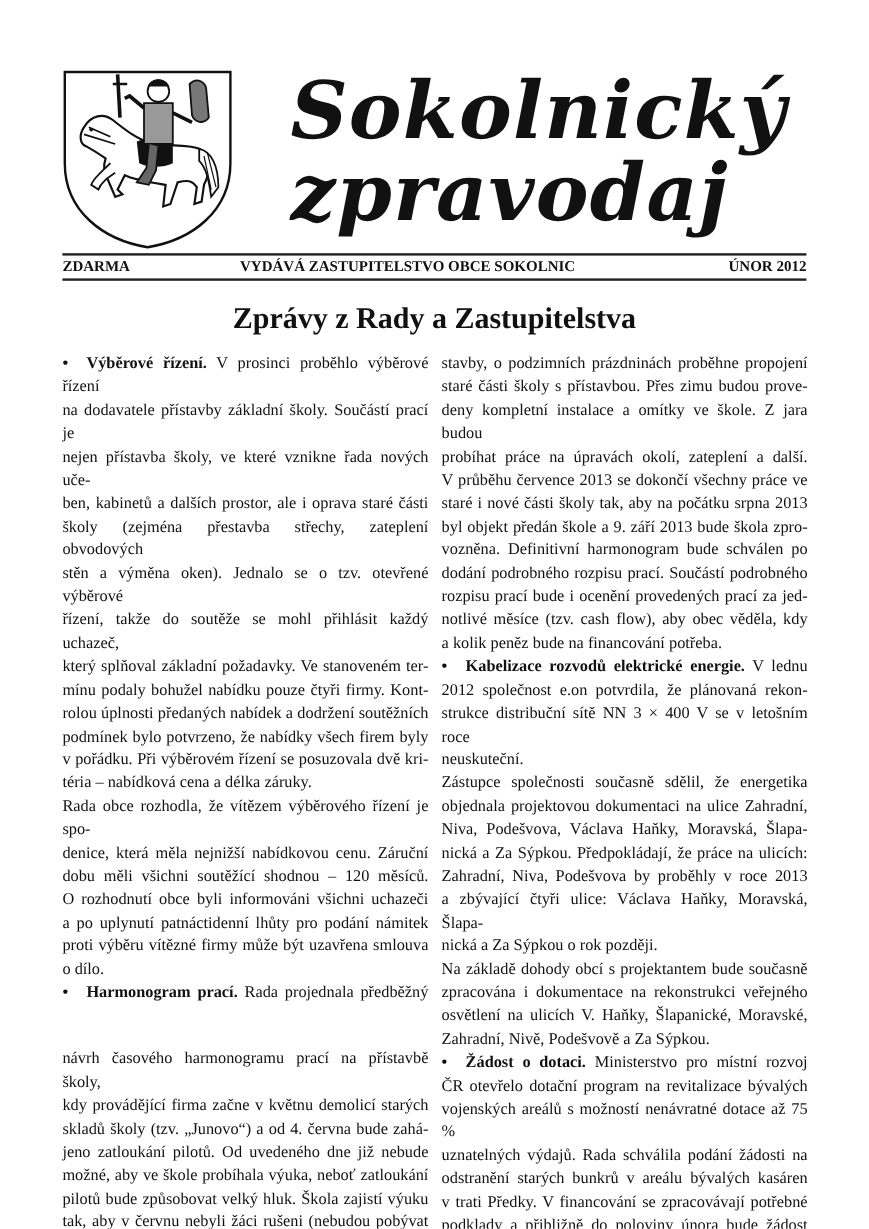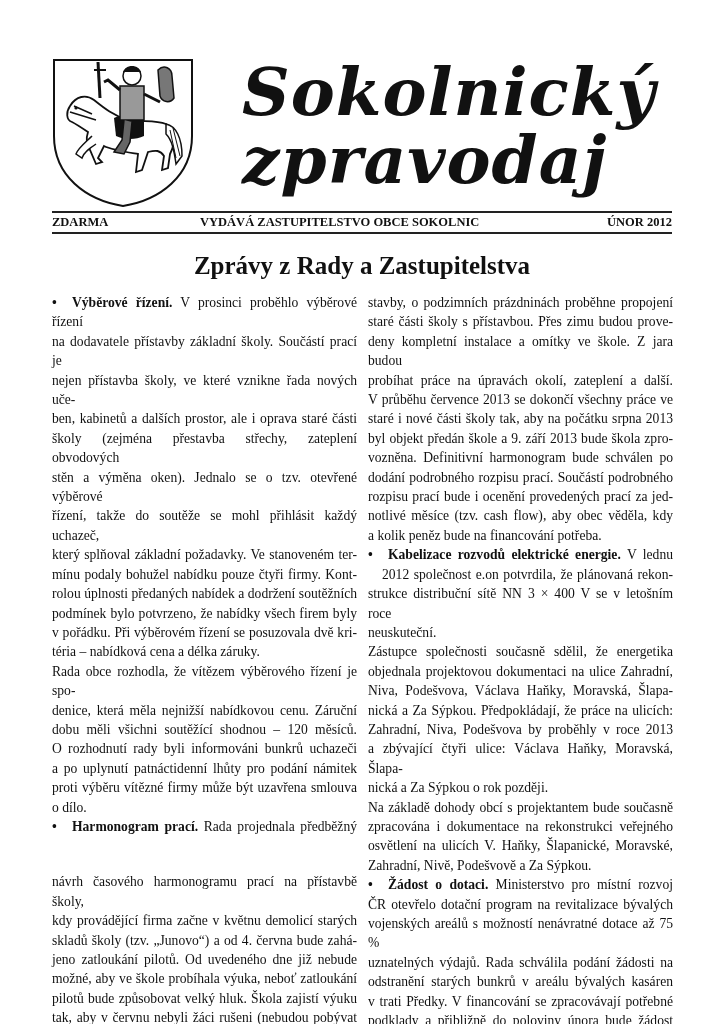--- a/index.html
+++ b/index.html
@@ -98,21 +98,21 @@
     <span class="line" style="white-space: normal; text-align-last: justify;">který splňoval základní požadavky. Ve stanoveném ter-</span>
     <span class="line" style="white-space: normal; text-align-last: justify;">mínu podaly bohužel nabídku pouze čtyři firmy. Kont-</span>
     <span class="line" style="white-space: normal; text-align-last: justify;">rolou úplnosti předaných nabídek a dodržení soutěžních</span>
     <span class="line" style="white-space: normal; text-align-last: justify;">podmínek bylo potvrzeno, že nabídky všech firem byly</span>
     <span class="line" style="white-space: normal; text-align-last: justify;">v pořádku. Při výběrovém řízení se posuzovala dvě kri-</span>
     <span class="line last">téria – nabídková cena a délka záruky.</span>
 
     <span class="line" style="white-space: normal; text-align-last: justify;">Rada obce rozhodla, že vítězem výběrového řízení je spo-</span>
     <span class="line" style="white-space: normal; text-align-last: justify;">denice, která měla nejnižší nabídkovou cenu. Záruční</span>
     <span class="line" style="white-space: normal; text-align-last: justify;">dobu měli všichni soutěžící shodnou – 120 měsíců.</span>
-    <span class="line" style="white-space: normal; text-align-last: justify;">O rozhodnutí rady byli informováni bunkrů uchazeči</span>
+    <span class="line" style="white-space: normal; text-align-last: justify;">O rozhodnutí obce byli informováni všichni uchazeči</span>
     <span class="line" style="white-space: normal; text-align-last: justify;">a po uplynutí patnáctidenní lhůty pro podání námitek</span>
     <span class="line" style="white-space: normal; text-align-last: justify;">proti výběru vítězné firmy může být uzavřena smlouva</span>
     <span class="line last">o dílo.</span>
 
     <span class="line" style="white-space: normal; text-align-last: justify;"><span class="bullet">•</span><b>Harmonogram prací.</b><span> Rada projednala předběžný</span></span>
     <span class="line" style="white-space: normal; text-align-last: justify; margin-top: 36px;">návrh časového harmonogramu prací na přístavbě školy,</span>
     <span class="line" style="white-space: normal; text-align-last: justify;">kdy provádějící firma začne v květnu demolicí starých</span>
     <span class="line" style="white-space: normal; text-align-last: justify;">skladů školy (tzv. „Junovo“) a od 4. června bude zahá-</span>
     <span class="line" style="white-space: normal; text-align-last: justify;">jeno zatloukání pilotů. Od uvedeného dne již nebude</span>
     <span class="line" style="white-space: normal; text-align-last: justify;">možné, aby ve škole probíhala výuka, neboť zatloukání</span>
@@ -130,21 +130,21 @@
     <span class="line" style="white-space: normal; text-align-last: justify;">V průběhu července 2013 se dokončí všechny práce ve</span>
     <span class="line" style="white-space: normal; text-align-last: justify;">staré i nové části školy tak, aby na počátku srpna 2013</span>
     <span class="line" style="white-space: normal; text-align-last: justify;">byl objekt předán škole a 9. září 2013 bude škola zpro-</span>
     <span class="line" style="white-space: normal; text-align-last: justify;">vozněna. Definitivní harmonogram bude schválen po</span>
     <span class="line" style="white-space: normal; text-align-last: justify;">dodání podrobného rozpisu prací. Součástí podrobného</span>
     <span class="line" style="white-space: normal; text-align-last: justify;">rozpisu prací bude i ocenění provedených prací za jed-</span>
     <span class="line" style="white-space: normal; text-align-last: justify;">notlivé měsíce (tzv. cash flow), aby obec věděla, kdy</span>
     <span class="line last">a kolik peněz bude na financování potřeba.</span>
 
     <span class="line" style="white-space: normal; text-align-last: justify;"><span class="bullet">•</span><b>Kabelizace rozvodů elektrické energie.</b><span> V lednu</span></span>
-    <span class="line" style="white-space: normal; text-align-last: justify; margin-left: 14px;">2012 společnost e.on potvrdila, že plánovaná rekon-</span>
+    <span class="line" style="white-space: normal; text-align-last: justify;">2012 společnost e.on potvrdila, že plánovaná rekon-</span>
     <span class="line" style="white-space: normal; text-align-last: justify;">strukce distribuční sítě NN 3 × 400 V se v letošním roce</span>
     <span class="line last">neuskuteční.</span>
 
     <span class="line" style="white-space: normal; text-align-last: justify;">Zástupce společnosti současně sdělil, že energetika</span>
     <span class="line" style="white-space: normal; text-align-last: justify;">objednala projektovou dokumentaci na ulice Zahradní,</span>
     <span class="line" style="white-space: normal; text-align-last: justify;">Niva, Podešvova, Václava Haňky, Moravská, Šlapa-</span>
     <span class="line" style="white-space: normal; text-align-last: justify;">nická a Za Sýpkou. Předpokládají, že práce na ulicích:</span>
     <span class="line" style="white-space: normal; text-align-last: justify;">Zahradní, Niva, Podešvova by proběhly v roce 2013</span>
     <span class="line" style="white-space: normal; text-align-last: justify;">a zbývající čtyři ulice: Václava Haňky, Moravská, Šlapa-</span>
     <span class="line last">nická a Za Sýpkou o rok později.</span>

